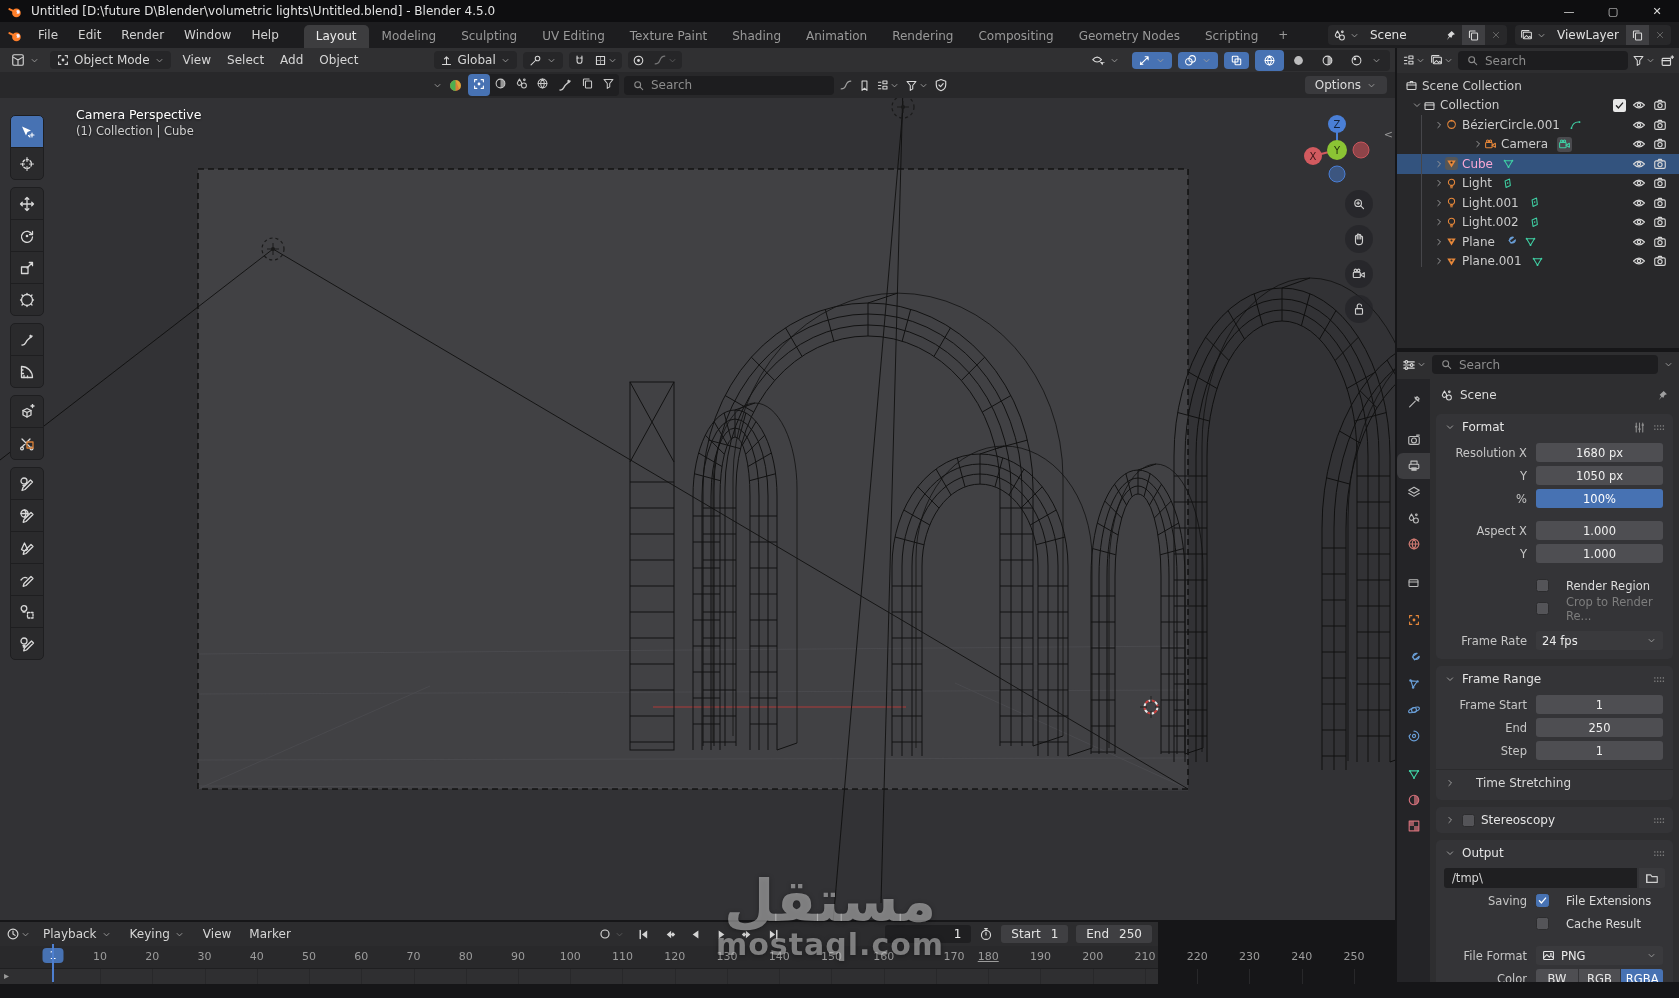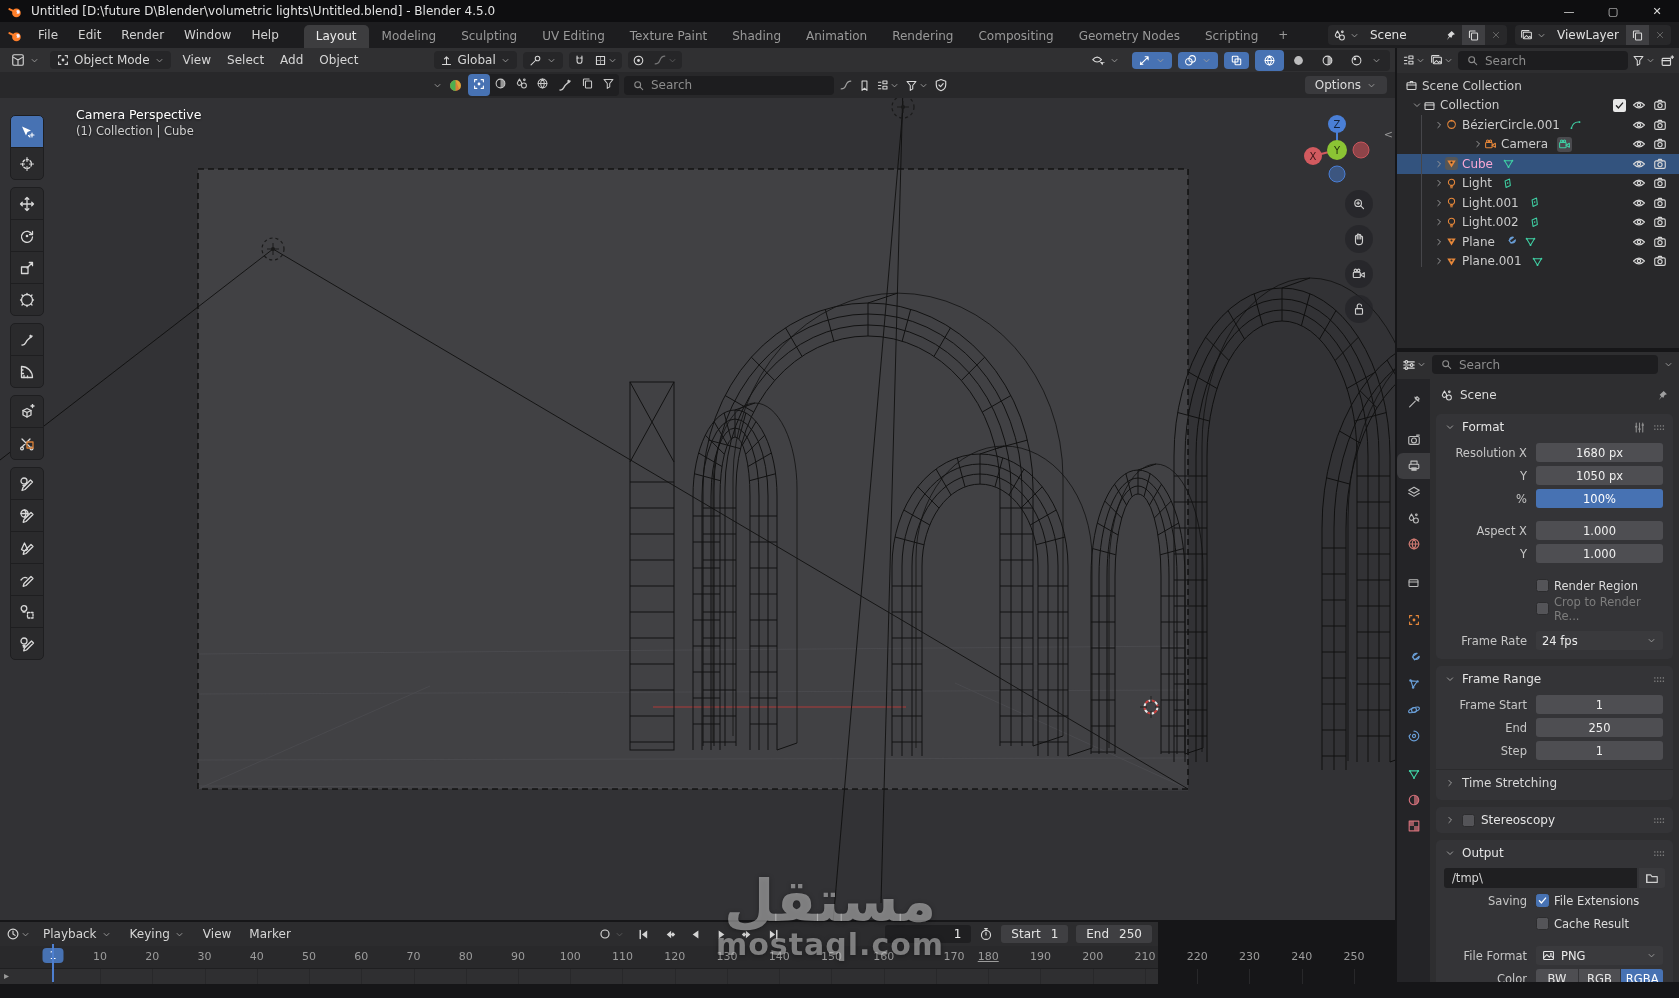--- a/index.html
+++ b/index.html
@@ -101,34 +101,34 @@
 .pbox-head .spacer { flex:1; }
 .pbox-head .hicons { display:flex; gap:6px; color:#909090; }
 .prow { display:flex; align-items:center; height:21px; margin-top:2px; padding:0 10px 0 0; }
 .prow.gap { margin-top:11px; }
 .plabel { width:100px; text-align:right; padding-right:9px; color:#c6c6c6; font-size:11.5px; flex:none; }
 .pfield { flex:1; background:#4e4e52; border-radius:3px; height:19px; display:flex; align-items:center; justify-content:center; color:#f0f0f0; font-size:11.5px; position:relative; overflow:hidden; }
 .pfield.slider span { position:relative; }
 .pfield.fullblue { background:#4772b3; color:#fff; }
 .pdrop { flex:1; background:#3a3a3d; border-radius:3px; height:19px; display:flex; align-items:center; gap:6px; padding:0 6px; color:#ececec; font-size:11.5px; }
 .pdrop .spacer { flex:1; }
-.pcheckrow { display:flex; align-items:center; gap:5px; flex:1; }
+.pcheckrow { display:flex; align-items:center; gap:17px; flex:1; }
 .cbox { width:13px; height:13px; border-radius:2.5px; background:#545458; border:1px solid #2c2c2e; display:flex; align-items:center; justify-content:center; flex:none; }
 .cbox.checked { background:#4772b3; border-color:#4772b3; color:#fff; font-size:10px; }
 .clabel { color:#dcdcdc; font-size:11.5px; }
 .clabel.dim { color:#7d7d7d; }
 .pseg { flex:1; display:flex; gap:1px; }
 .pseg span { flex:1; background:#4e4e52; height:19px; display:flex; align-items:center; justify-content:center; color:#e8e8e8; font-size:11.5px; }
 .pseg span:first-child { border-radius:3px 0 0 3px; }
 .pseg span:last-child { border-radius:0 3px 3px 0; }
 .pseg span.on { background:#4772b3; color:#fff; }
 .pathrow { display:flex; gap:2px; margin:2px 8px 0; }
 .pathfield { flex:1; background:#1f1f21; border-radius:3px 0 0 3px; height:20px; display:flex; align-items:center; padding:0 8px; color:#d6d6d6; font-size:11.5px; }
 .folderbtn { width:26px; height:20px; background:#3a3a3d; border-radius:0 3px 3px 0; display:flex; align-items:center; justify-content:center; color:#cfcfcf; }
-.subhead { display:flex; align-items:center; gap:6px; padding:6px 8px 2px; color:#d8d8d8; border-top:1px solid #2b2b2d; margin-top:8px; }
+.subhead { display:flex; align-items:center; gap:20px; padding:6px 8px 2px; color:#d8d8d8; border-top:1px solid #2b2b2d; margin-top:8px; }
 
 
 .timeline { position:absolute; left:0; top:920px; width:1158px; height:62px; background:#242426; border-top:2px solid #161618; }
 .tl-header { height:24px; background:#2c2c2e; display:flex; align-items:center; padding:0 6px; gap:4px; position:relative; }
 .tl-center { position:absolute; left:598px; top:0; height:24px; display:flex; align-items:center; gap:6px; }
 .playbtns { display:flex; gap:2px; }
 .playbtn { width:24px; height:19px; display:flex; align-items:center; justify-content:center; color:#d4d4d4; }
 .tl-right { margin-left:auto; display:flex; align-items:center; gap:8px; }
 .framefield { width:86px; height:18px; background:#1f1f21; border-radius:3px; display:flex; align-items:center; justify-content:flex-end; padding:0 10px; color:#ececec; }
 .rangefield { height:18px; background:#3f3f42; border-radius:3px; display:flex; align-items:center; gap:10px; padding:0 10px; color:#e4e4e4; }

